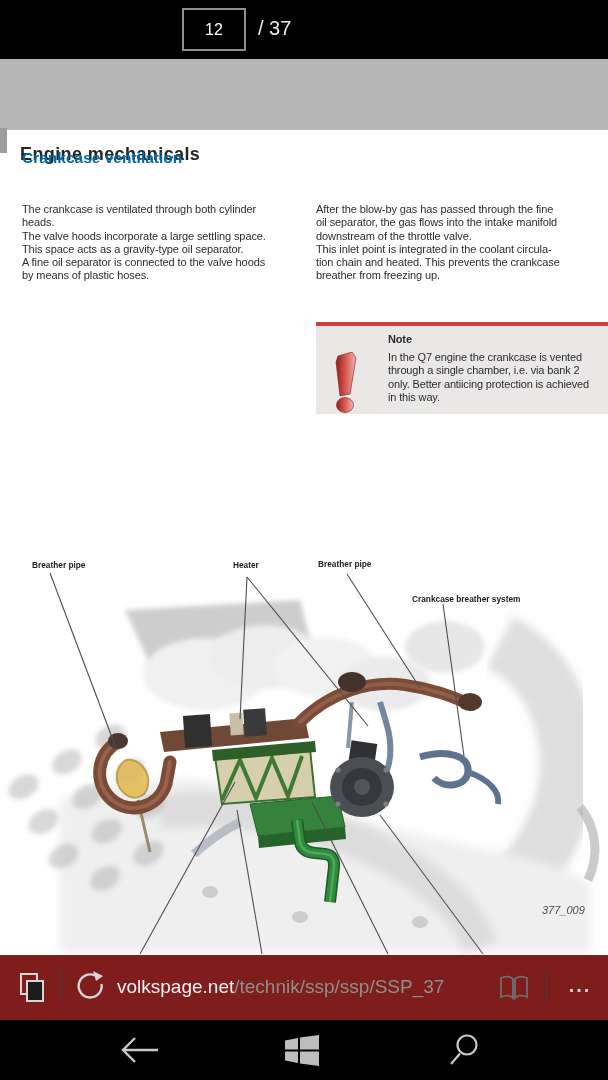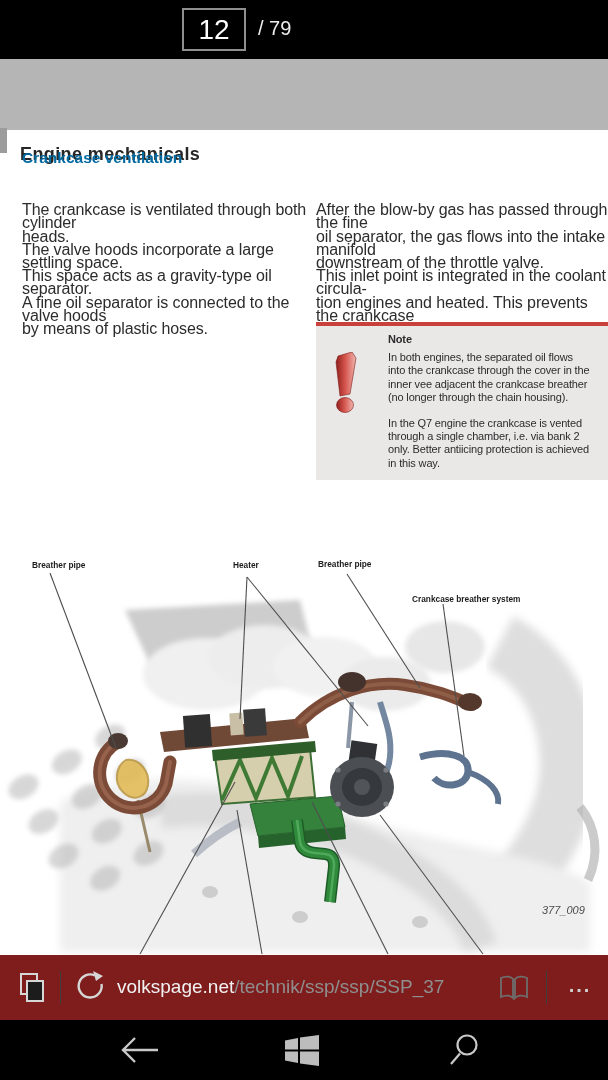--- a/index.html
+++ b/index.html
@@ -1,29 +1,29 @@
 <!DOCTYPE html>
 <html><head>
 <meta charset="utf-8">
 <style>
   html,body{margin:0;padding:0;background:#222;}
   .page{position:relative;width:608px;height:1080px;background:#fff;overflow:hidden;
         font-family:"Liberation Sans",sans-serif;}
   
   .topbar{position:absolute;left:0;top:0;width:608px;height:59px;background:#000;}
   .pagebox{position:absolute;left:182px;top:8px;width:60px;height:39px;border:2px solid #8f8f8f;
-           color:#fff;font-size:28px;line-height:39px;text-align:center;background:#000;}
+           color:#fff;font-size:16px;line-height:39px;text-align:center;background:#000;}
   .pagetotal{position:absolute;left:258px;top:0;height:59px;line-height:57px;color:#ececec;font-size:20px;}
   
   .band{position:absolute;left:0;top:59px;width:608px;height:71px;background:#b5b5b5;}
   .chapter{position:absolute;left:20px;top:85px;margin:0;font-size:18px;font-weight:bold;
            color:#262626;letter-spacing:.4px;text-align:center;}
   .sidetab{position:absolute;left:0;top:128px;width:7px;height:25px;background:#9c9c9c;}
   .section{position:absolute;left:22px;top:149px;margin:0;font-size:15.5px;font-weight:bold;color:#0369a1;}
-  .col{position:absolute;font-size:16px;line-height:13.2px;color:#2c2c2c;white-space:pre-line;
+  .col{position:absolute;font-size:11px;line-height:13.2px;color:#2c2c2c;white-space:pre-line;
        letter-spacing:-.1px;}
   .col p{margin:0 0 26px 0;}
   .colL{left:22px;top:190px;width:294px;}
   .colR{left:316px;top:190px;width:292px;}
   
   .note{position:absolute;left:316px;top:322px;width:292px;}
   .note-red{height:4px;background:#c9413a;}
   .note-body{background:#eae7e7;position:relative;padding:7px 14px 8px 72px;
              font-size:11px;line-height:13.2px;color:#2c2c2c;letter-spacing:-.15px;}
   .note-title{margin:0 0 5px 0;font-weight:bold;}
@@ -48,21 +48,21 @@
   
   .navbar{position:absolute;left:0;top:1020px;width:608px;height:60px;background:#000;}
 </style>
 </head>
 <body>
 
 <div class="page">
 
   <div class="topbar">
     <div class="pagebox">12</div>
-    <div class="pagetotal">/ 79</div>
+    <div class="pagetotal">/ 37</div>
   </div>
 
   <div class="band">
     <h1 class="chapter">Engine mechanicals</h1>
   </div>
   <div class="sidetab"></div>
 
   <h2 class="section">Crankcase ventilation</h2>
 
   <div class="col colL">
@@ -72,43 +72,39 @@
 This space acts as a gravity-type oil separator.
 A fine oil separator is connected to the valve hoods
 by means of plastic hoses.</p>
   </div>
 
   <div class="col colR">
     <p>After the blow-by gas has passed through the fine
 oil separator, the gas flows into the intake manifold
 downstream of the throttle valve.
 This inlet point is integrated in the coolant circula-
-tion engines and heated. This prevents the crankcase
+tion chain and heated. This prevents the crankcase
 breather from freezing up.</p>
   </div>
 
   <div class="note">
     <div class="note-red"></div>
     <div class="note-body">
       <svg class="bang" width="34" height="62" viewBox="0 0 34 62">
         <defs>
           <linearGradient id="bangG" x1="0" y1="0" x2="1" y2="0">
             <stop offset="0" stop-color="#8f1f1c"></stop>
               <stop offset="0.45" stop-color="#d4534c"></stop>
             <stop offset="1" stop-color="#f0b5ae"></stop>
           </linearGradient>
         </defs>
         <polygon points="8,4 22,0 26,6 20,42 10,44 6,10" fill="url(#bangG)" stroke="#7e1d1a" stroke-width="0.6"></polygon>
         <ellipse cx="15" cy="53" rx="8.5" ry="7.5" fill="url(#bangG)" stroke="#7e1d1a" stroke-width="0.6"></ellipse>
       </svg>
       <p class="note-title">Note</p>
-      <p class="np">In both engines, the separated oil flows
-into the crankcase through the cover in the
-inner vee adjacent the crankcase breather
-(no longer through the chain housing).</p>
       <p class="np">In the Q7 engine the crankcase is vented
 through a single chamber, i.e. via bank 2
 only. Better antiicing protection is achieved
 in this way.</p>
     </div>
   </div>
 
   <svg class="figure" width="608" height="403" viewBox="0 0 608 403">
     <defs>
       <filter id="soft" x="-20%" y="-20%" width="140%" height="140%">

